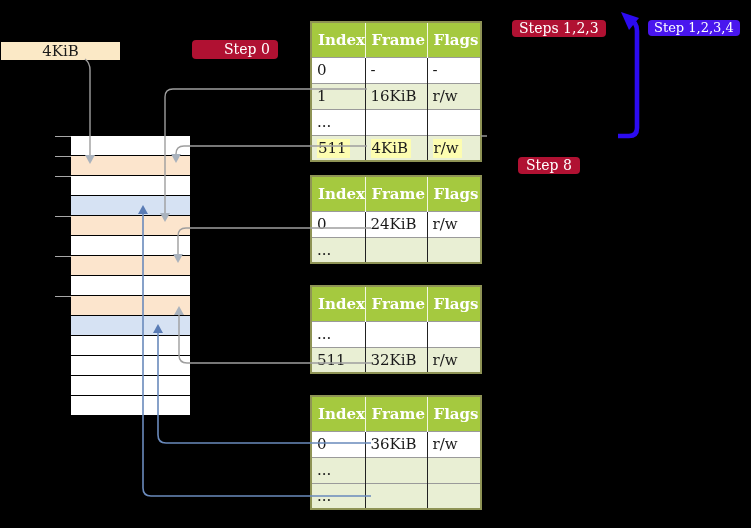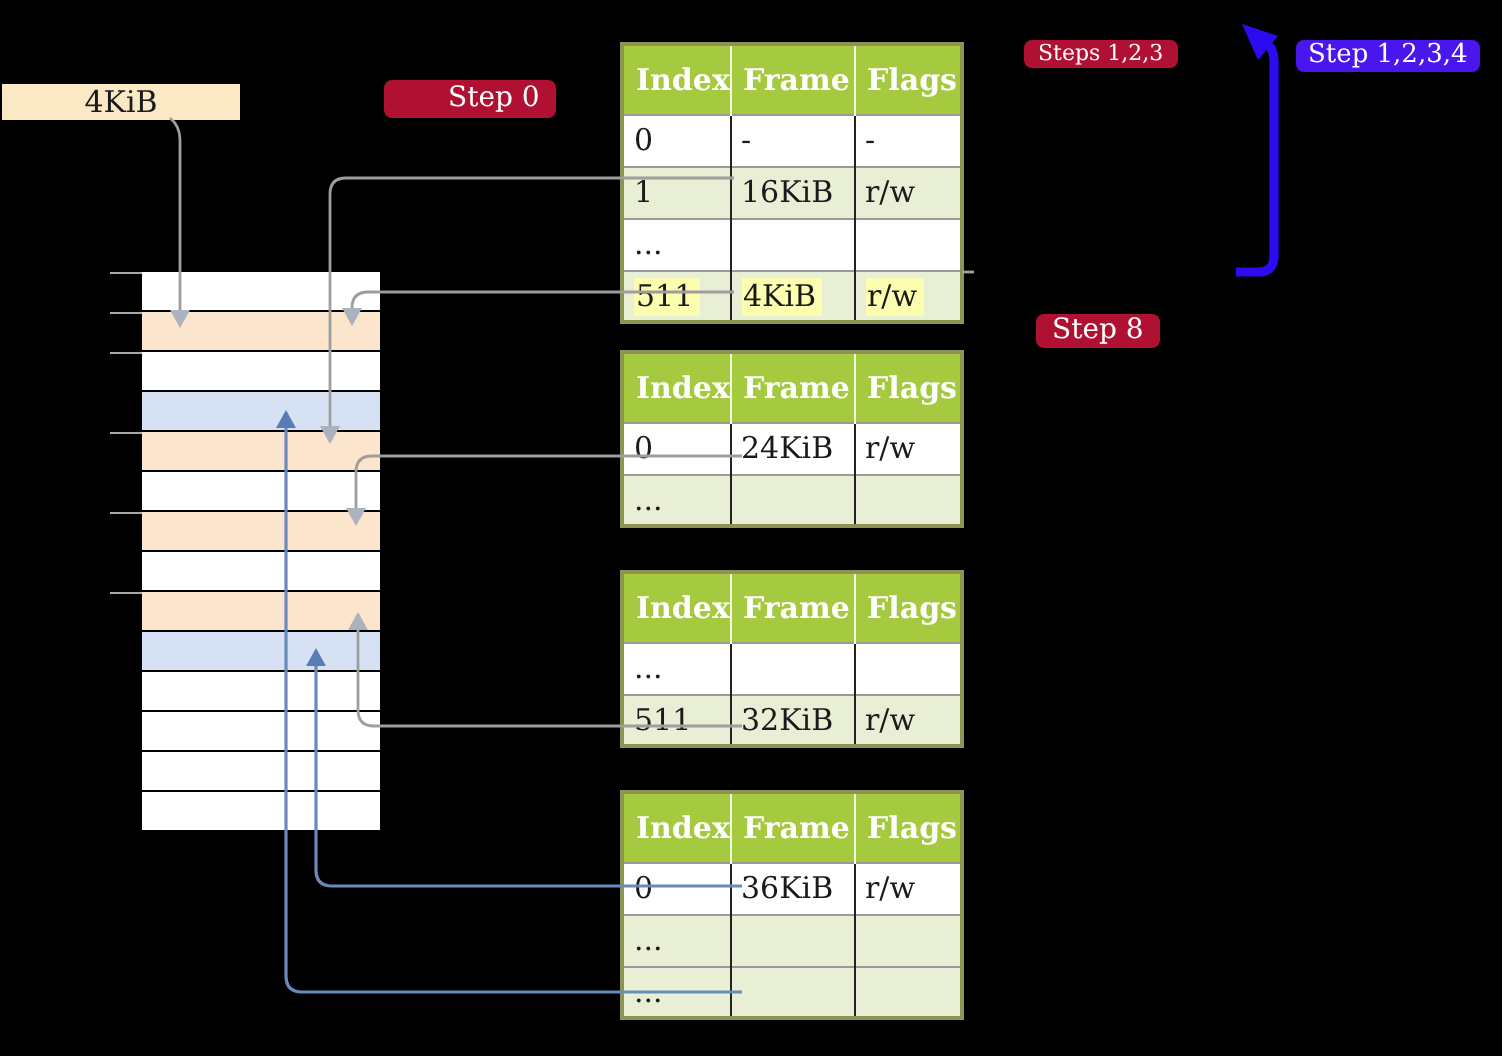--- a/index.html
+++ b/index.html
@@ -13,21 +13,21 @@
   #canvas{position:relative;width:751px;height:528px;background:var(--page-bg);overflow:hidden;
           font-family:"DejaVu Serif", serif;}
   
   .frame-label{position:absolute;left:1px;top:42px;width:119px;height:18px;background:var(--label-wheat);
     color:#1a1a1a;font-size:15px;line-height:18px;text-align:center;}
   
   .badge{position:absolute;color:#fff;border-radius:4px;padding:1px 8px 2px;white-space:nowrap;}
   .badge.red{background:var(--badge-red);padding-left:32px;}
   .badge.blue{background:var(--badge-blue);}
   #badge-step0{left:192px;top:40px;font-size:14px;}
-  #badge-steps123{left:512px;top:20px;font-size:11px;padding:0 7px 1px;}
+  #badge-steps123{left:512px;top:20px;font-size:14px;padding:0 7px 1px;}
   #badge-steps1234{left:648px;top:20px;font-size:13px;padding:0 6px 1px;}
   #badge-step4{left:518px;top:157px;font-size:14px;padding:0 8px 1px;}
   
   .memcol{position:absolute;left:71px;top:136px;width:119px;z-index:1;}
   .memrow{height:20px;box-sizing:border-box;border-bottom:1px solid #000;}
   .memrow.white{background:var(--mem-white);}
   .memrow.peach{background:var(--mem-peach);}
   .memrow.blue{background:var(--mem-blue);}
   .tick{position:absolute;left:55px;width:16px;height:1px;background:#a8a8a8;}
   

